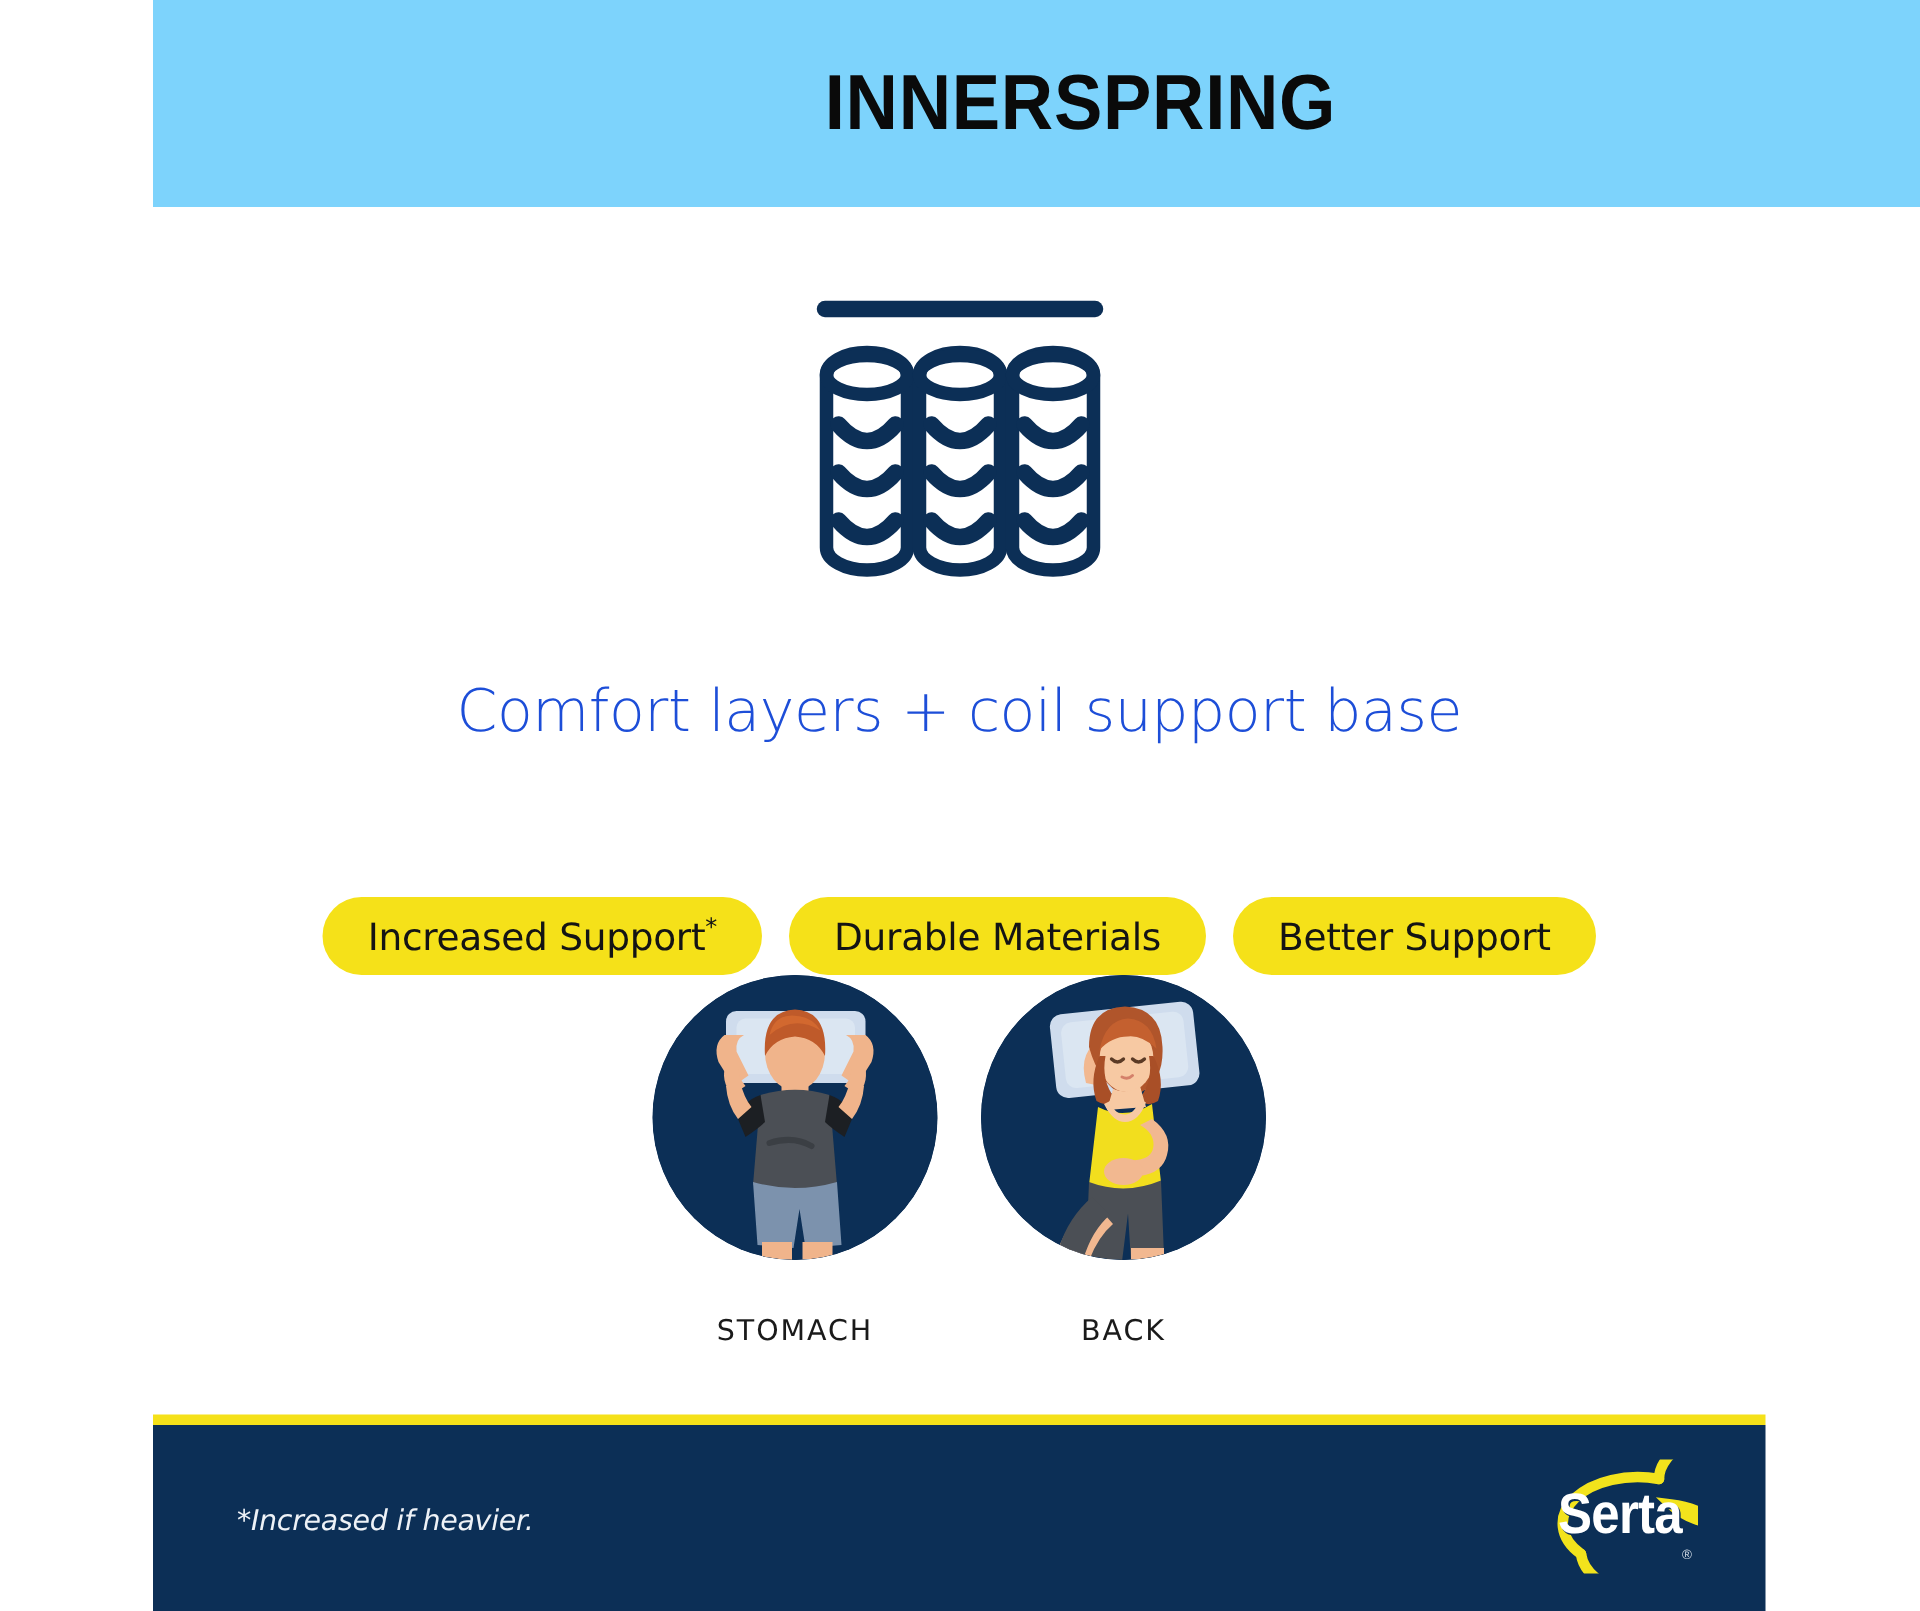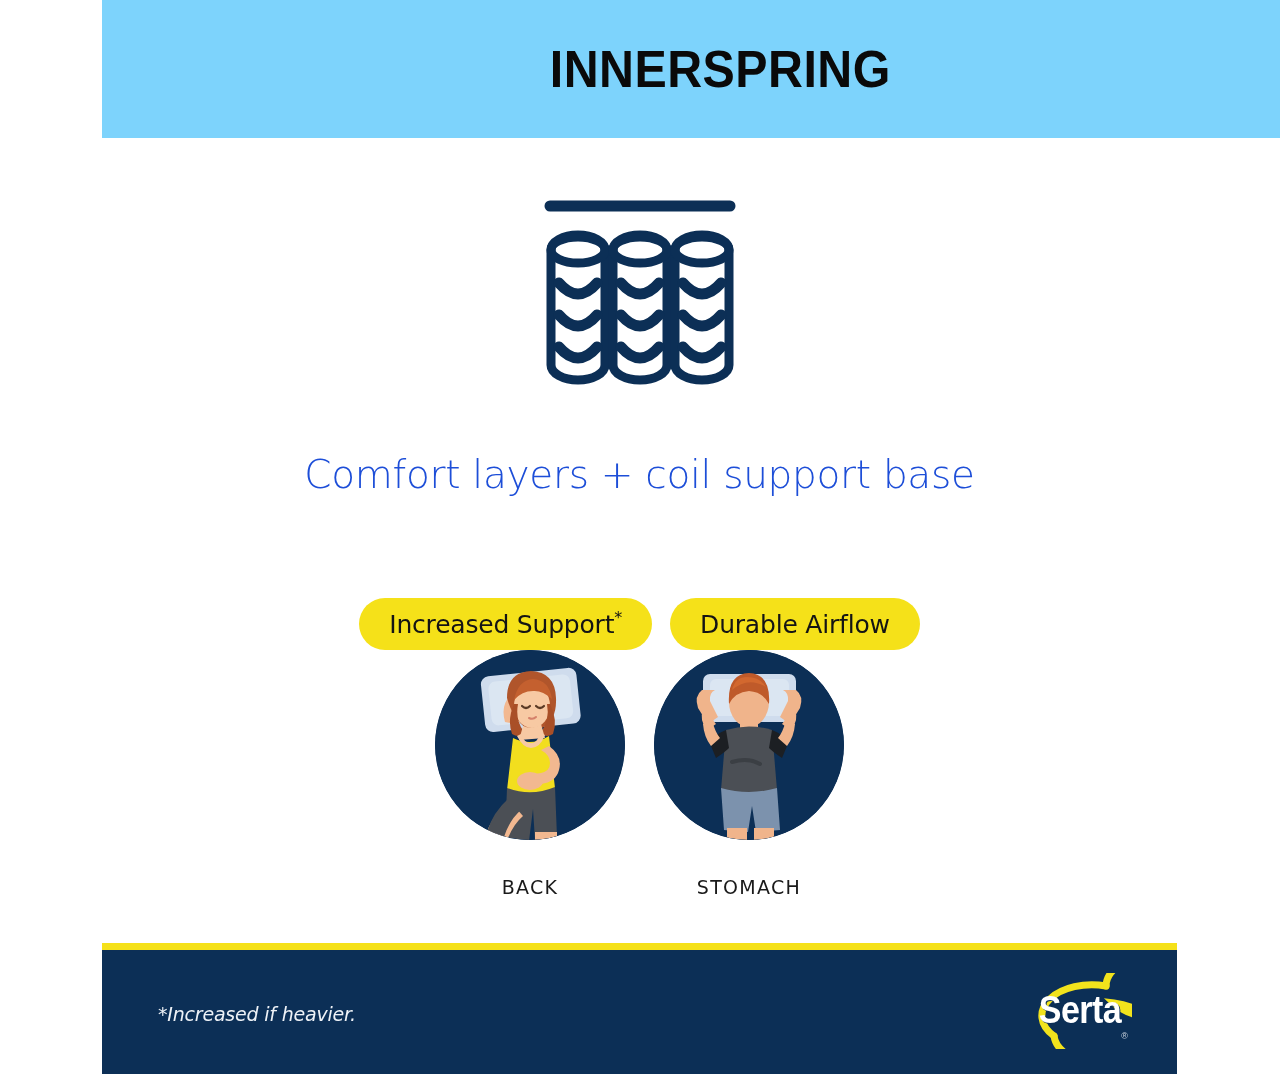--- a/index.html
+++ b/index.html
@@ -238,25 +238,75 @@
   </div>
 
   <div class="tagline">Comfort layers + coil support base</div>
 
   <div class="badges">
     <div class="badge">
       <span>Increased Support</span>
         <span class="sup">*</span>
     </div>
     <div class="badge">
-      <span>Durable Airflow</span>
+      <span>Durable Materials</span>
+    </div>
+    <div class="badge">
+      <span>Better Support</span>
     </div>
   </div>
 
   <div class="positions">
+
+    <div class="position">
+      <div class="circle">
+        <svg width="190" height="190" viewBox="0 0 190 190" aria-hidden="true">
+          <defs>
+            <clipPath id="clipStomach">
+                <circle cx="95" cy="95" r="95"></circle>
+              </clipPath>
+          </defs>
+          <g clip-path="url(#clipStomach)">
+            <rect width="190" height="190" fill="#0c2f56"></rect>
+
+            <rect x="49" y="24" width="93" height="48" rx="7" fill="#cfdced"></rect>
+            <rect x="56" y="29" width="79" height="37" rx="6" fill="#dbe6f2"></rect>
+
+            <path d="M48 40 q-8 6 -4 18 l10 16 10 -7 -8 -16 q-1 -8 5 -11 Z" fill="#f0b48b"></path>
+
+            <path d="M142 40 q8 6 4 18 l-10 16 -10 -7 8 -16 q1 -8 -5 -11 Z" fill="#f0b48b"></path>
+
+            <ellipse cx="95" cy="52" rx="20" ry="25" fill="#f0b48b"></ellipse>
+            <path d="M75 54 q-2 -30 20 -31 q22 1 20 31 q-6 -12 -20 -13 q-14 1 -20 13 Z" fill="#bf5a2a"></path>
+            <path d="M78 40 q16 -14 34 -3 q-6 -10 -19 -10 q-12 0 -15 13 Z" fill="#d2682f"></path>
+
+            <rect x="86" y="70" width="18" height="12" fill="#f0b48b"></rect>
+
+            <path d="M72 80 q23 -7 46 0 l5 60 q-28 8 -56 0 Z" fill="#4b4f55"></path>
+
+            <path d="M72 80 q-12 4 -15 16 l5 12 q9 -6 13 -10 Z" fill="#1c1f23"></path>
+            <path d="M118 80 q12 4 15 16 l-5 12 q-9 -6 -13 -10 Z" fill="#1c1f23"></path>
+
+            <path d="M57 96 q-7 -9 -8 -22 l9 -4 q3 12 8 18 Z" fill="#f0b48b"></path>
+            <path d="M133 96 q7 -9 8 -22 l-9 -4 q-3 12 -8 18 Z" fill="#f0b48b"></path>
+
+            <path d="M49 60 q-4 10 4 20 l9 -6 q-6 -7 -4 -14 Z" fill="#f0b48b"></path>
+            <path d="M141 60 q4 10 -4 20 l-9 -6 q6 -7 4 -14 Z" fill="#f0b48b"></path>
+
+            <path d="M78 112 q16 -5 28 2" stroke="#3b3f44" stroke-width="4" fill="none" stroke-linecap="round"></path>
+
+            <path d="M67 138 q28 8 56 0 l3 42 -24 2 -4 -26 -4 26 -24 -2 Z" fill="#7c92ad"></path>
+
+            <rect x="73" y="178" width="20" height="22" fill="#f0b48b"></rect>
+            <rect x="100" y="178" width="20" height="22" fill="#f0b48b"></rect>
+          </g>
+        </svg>
+      </div>
+      <div class="pos-label">STOMACH</div>
+    </div>
 
     <div class="position">
       <div class="circle">
         <svg width="190" height="190" viewBox="0 0 190 190" aria-hidden="true">
           <defs>
             <clipPath id="clipBack">
                 <circle cx="95" cy="95" r="95"></circle>
               </clipPath>
           </defs>
           <g clip-path="url(#clipBack)">
@@ -297,67 +347,20 @@
             <path d="M74 150 q-20 18 -26 44 l20 10 q6 -26 20 -38 Z" fill="#f2b890"></path>
             <path d="M74 148 q-16 14 -22 34 l16 8 q6 -20 18 -30 Z" fill="#4b4f55"></path>
 
             <rect x="100" y="182" width="22" height="18" fill="#f2b890"></rect>
           </g>
         </svg>
       </div>
       <div class="pos-label">BACK</div>
     </div>
 
-    <div class="position">
-      <div class="circle">
-        <svg width="190" height="190" viewBox="0 0 190 190" aria-hidden="true">
-          <defs>
-            <clipPath id="clipStomach">
-                <circle cx="95" cy="95" r="95"></circle>
-              </clipPath>
-          </defs>
-          <g clip-path="url(#clipStomach)">
-            <rect width="190" height="190" fill="#0c2f56"></rect>
-
-            <rect x="49" y="24" width="93" height="48" rx="7" fill="#cfdced"></rect>
-            <rect x="56" y="29" width="79" height="37" rx="6" fill="#dbe6f2"></rect>
-
-            <path d="M48 40 q-8 6 -4 18 l10 16 10 -7 -8 -16 q-1 -8 5 -11 Z" fill="#f0b48b"></path>
-
-            <path d="M142 40 q8 6 4 18 l-10 16 -10 -7 8 -16 q1 -8 -5 -11 Z" fill="#f0b48b"></path>
-
-            <ellipse cx="95" cy="52" rx="20" ry="25" fill="#f0b48b"></ellipse>
-            <path d="M75 54 q-2 -30 20 -31 q22 1 20 31 q-6 -12 -20 -13 q-14 1 -20 13 Z" fill="#bf5a2a"></path>
-            <path d="M78 40 q16 -14 34 -3 q-6 -10 -19 -10 q-12 0 -15 13 Z" fill="#d2682f"></path>
-
-            <rect x="86" y="70" width="18" height="12" fill="#f0b48b"></rect>
-
-            <path d="M72 80 q23 -7 46 0 l5 60 q-28 8 -56 0 Z" fill="#4b4f55"></path>
-
-            <path d="M72 80 q-12 4 -15 16 l5 12 q9 -6 13 -10 Z" fill="#1c1f23"></path>
-            <path d="M118 80 q12 4 15 16 l-5 12 q-9 -6 -13 -10 Z" fill="#1c1f23"></path>
-
-            <path d="M57 96 q-7 -9 -8 -22 l9 -4 q3 12 8 18 Z" fill="#f0b48b"></path>
-            <path d="M133 96 q7 -9 8 -22 l-9 -4 q-3 12 -8 18 Z" fill="#f0b48b"></path>
-
-            <path d="M49 60 q-4 10 4 20 l9 -6 q-6 -7 -4 -14 Z" fill="#f0b48b"></path>
-            <path d="M141 60 q4 10 -4 20 l-9 -6 q6 -7 4 -14 Z" fill="#f0b48b"></path>
-
-            <path d="M78 112 q16 -5 28 2" stroke="#3b3f44" stroke-width="4" fill="none" stroke-linecap="round"></path>
-
-            <path d="M67 138 q28 8 56 0 l3 42 -24 2 -4 -26 -4 26 -24 -2 Z" fill="#7c92ad"></path>
-
-            <rect x="73" y="178" width="20" height="22" fill="#f0b48b"></rect>
-            <rect x="100" y="178" width="20" height="22" fill="#f0b48b"></rect>
-          </g>
-        </svg>
-      </div>
-      <div class="pos-label">STOMACH</div>
-    </div>
-
   </div>
 
   <div class="footer-rule"></div>
   <div class="footer">
     <div class="footnote">*Increased if heavier.</div>
     <div class="logo">
       <svg width="104" height="76" viewBox="0 0 104 76" aria-hidden="true">
 
         <path d="M78 13 A50 31 0 1 1 86 30 A50 31 0 1 1 26 63" fill="none" stroke="#f2e31c" stroke-width="7" stroke-linecap="round"></path>
         <path d="M26 63 A50 31 0 0 1 78 13" fill="none" stroke="#f2e31c" stroke-width="7" stroke-linecap="round"></path>

